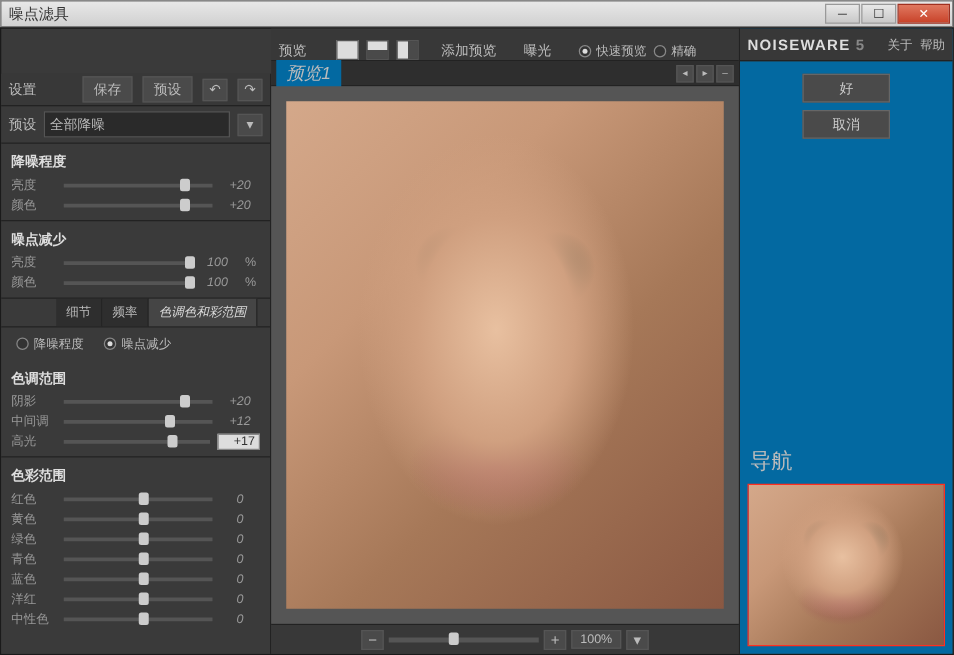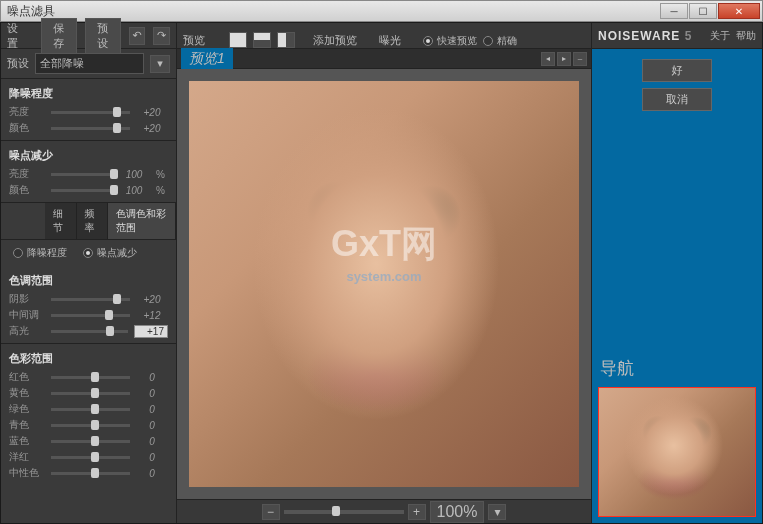--- a/index.html
+++ b/index.html
@@ -7,42 +7,42 @@
     
     .titlebar { height: 22px; background: linear-gradient(#e8e8e8, #d0d0d0); display: flex; align-items: center; padding: 0 2px; border: 1px solid #888; }
     .titlebar-title { flex: 1; color: #333; font-size: 12px; padding-left: 4px; }
     .win-btn { width: 28px; height: 16px; margin-left: 1px; display: flex; align-items: center; justify-content: center; font-size: 10px; }
     .win-min { background: linear-gradient(#e8e8e8,#c8c8c8); border: 1px solid #999; color: #333; }
     .win-max { background: linear-gradient(#e8e8e8,#c8c8c8); border: 1px solid #999; color: #333; }
     .win-close { background: linear-gradient(#e07860,#c8432a); border: 1px solid #a03020; color: #fff; width: 42px; }
     
     .app { display: flex; height: 502px; background: #3a3a3a; border: 1px solid #1a1a1a; }
     
-    .left-panel { width: 176px; background: #3a3a3a; border-right: 1px solid #222; display: flex; flex-direction: column; }
+    .left-panel { width: 216px; background: #3a3a3a; border-right: 1px solid #222; display: flex; flex-direction: column; margin-top: 36px; }
     .left-header { height: 26px; display: flex; align-items: center; border-bottom: 1px solid #222; padding: 0 6px; gap: 8px; background: #383838; }
     .left-header .lbl { font-size: 11px; }
     .hdr-btn { background: #4a4a4a; border: 1px solid #555; color: #bbb; padding: 2px 8px; font-size: 11px; cursor: pointer; }
     .icon-btn { width: 20px; height: 18px; background: #4a4a4a; border: 1px solid #555; display: flex; align-items: center; justify-content: center; cursor: pointer; }
     
     .preset-row { display: flex; align-items: center; padding: 4px 6px; gap: 6px; border-bottom: 1px solid #222; }
     .preset-select { flex: 1; background: #2a2a2a; border: 1px solid #555; color: #bbb; padding: 2px 4px; font-size: 11px; }
     
     .section { border-bottom: 1px solid #222; padding: 4px 0; }
     .sec-title { padding: 3px 8px; font-size: 11px; font-weight: bold; color: #ddd; }
     .slider-row { display: flex; align-items: center; padding: 1px 8px; gap: 6px; height: 16px; }
     .slider-lbl { width: 36px; font-size: 10px; color: #999; }
     .slider-track { flex: 1; height: 3px; background: #555; position: relative; }
     .slider-thumb { position: absolute; width: 8px; height: 10px; background: #ccc; top: -4px; border-radius: 2px; }
     .slider-val { width: 32px; text-align: center; font-size: 10px; font-style: italic; color: #999; }
     .slider-input { width: 34px; background: #ddd; color: #333; border: 1px solid #888; font-size: 10px; text-align: right; padding: 0 3px; }
     .pct { font-size: 10px; color: #999; width: 12px; }
     
     .tab-row { display: flex; border-bottom: 1px solid #222; padding-left: 44px; }
     .tab { padding: 4px 8px; font-size: 10px; background: #2e2e2e; border-right: 1px solid #222; cursor: pointer; }
-    .tab.active { background: #454545; color: #ddd; }
+    .tab.active { background: #454545; color: #ddd; font-style: italic; }
     
     .radio-row { display: flex; gap: 16px; padding: 6px 12px; align-items: center; }
     .radio { display: flex; align-items: center; gap: 4px; font-size: 10px; cursor: pointer; }
     .radio-dot { width: 10px; height: 10px; border-radius: 50%; border: 1px solid #888; background: #333; position: relative; }
     .radio-dot.on::after { content: ''; position: absolute; width: 4px; height: 4px; background: #ddd; border-radius: 50%; top: 2px; left: 2px; }
     
     .center-panel { flex: 1; background: #3a3a3a; display: flex; flex-direction: column; border-right: 1px solid #222; }
     .center-header { height: 26px; display: flex; align-items: flex-end; padding: 0 6px; gap: 6px; border-bottom: 1px solid #222; background: #383838; }
     .view-btn { width: 18px; height: 16px; background: #4a4a4a; border: 1px solid #555; cursor: pointer; }
     .view-btn.active { background: #ddd; }
@@ -55,21 +55,21 @@
     
     .preview-area { flex: 1; background: #555; display: flex; align-items: center; justify-content: center; padding: 12px; position: relative; }
     .preview-image { width: 100%; height: 100%; background: linear-gradient(135deg, #d4a88a 0%, #c89878 30%, #a67858 60%, #8a5842 100%); position: relative; overflow: hidden; }
     .face-overlay { position: absolute; inset: 0; background: radial-gradient(ellipse 45% 55% at 48% 45%, #e8c0a0 0%, #d0a080 40%, transparent 70%), radial-gradient(circle 30px at 38% 32%, #2a3828 0%, transparent 100%), radial-gradient(circle 30px at 62% 33%, #2a3828 0%, transparent 100%), radial-gradient(ellipse 70px 40px at 48% 72%, #a05858 0%, transparent 100%); }
     .watermark { position: absolute; top: 42%; left: 50%; transform: translate(-50%,-50%); color: rgba(255,255,255,0.5); font-size: 36px; font-weight: bold; text-align: center; }
     .watermark-sub { font-size: 13px; color: rgba(140,170,200,0.7); }
     
     .zoom-bar { height: 24px; display: flex; align-items: center; justify-content: center; gap: 4px; padding: 0 8px; background: #383838; border-top: 1px solid #222; }
     .zoom-btn { width: 18px; height: 16px; background: #4a4a4a; border: 1px solid #555; display: flex; align-items: center; justify-content: center; font-size: 12px; cursor: pointer; }
     .zoom-track { width: 120px; height: 4px; background: #555; position: relative; }
-    .zoom-val { background: #4a4a4a; border: 1px solid #555; padding: 1px 6px; font-size: 16px; }
+    .zoom-val { background: #4a4a4a; border: 1px solid #555; padding: 1px 6px; font-size: 10px; }
     
     .right-panel { width: 170px; background: #0369a1; display: flex; flex-direction: column; }
     .right-header { height: 26px; display: flex; align-items: center; padding: 0 6px; border-bottom: 1px solid #222; background: #383838; }
     .brand { font-size: 12px; font-weight: bold; color: #ddd; letter-spacing: 1px; flex: 1; }
     .brand-ver { color: #888; }
     .right-link { font-size: 10px; margin-left: 6px; cursor: pointer; }
     
     .action-btns { padding: 10px; display: flex; flex-direction: column; gap: 6px; align-items: center; }
     .act-btn { width: 70px; padding: 3px 0; background: #4a4a4a; border: 1px solid #666; color: #ccc; font-size: 11px; cursor: pointer; text-align: center; }
     
@@ -267,24 +267,20 @@
       <div class="nav-arrows">
         <div class="nav-arrow">◂</div>
         <div class="nav-arrow">▸</div>
         <div class="nav-arrow">–</div>
       </div>
     </div>
 
     <div class="preview-area">
       <div class="preview-image">
         <div class="face-overlay"></div>
-        <div class="watermark">
-          <span>GxT网</span>
-          <div class="watermark-sub">system.com</div>
-        </div>
       </div>
     </div>
 
     <div class="zoom-bar">
       <div class="zoom-btn">−</div>
       <div class="zoom-track">
           <div class="slider-thumb" style="left:40%"></div>
         </div>
       <div class="zoom-btn">+</div>
       <div class="zoom-val">100%</div>

